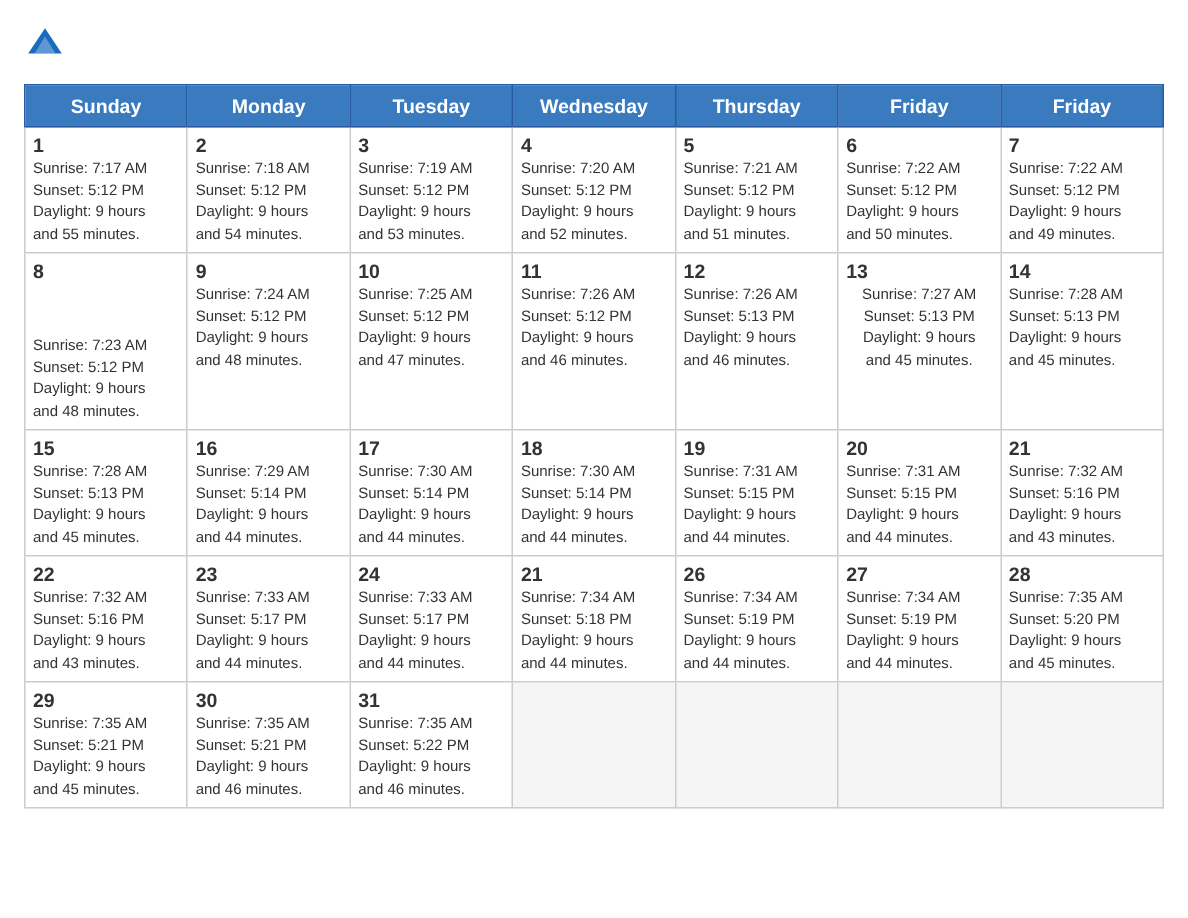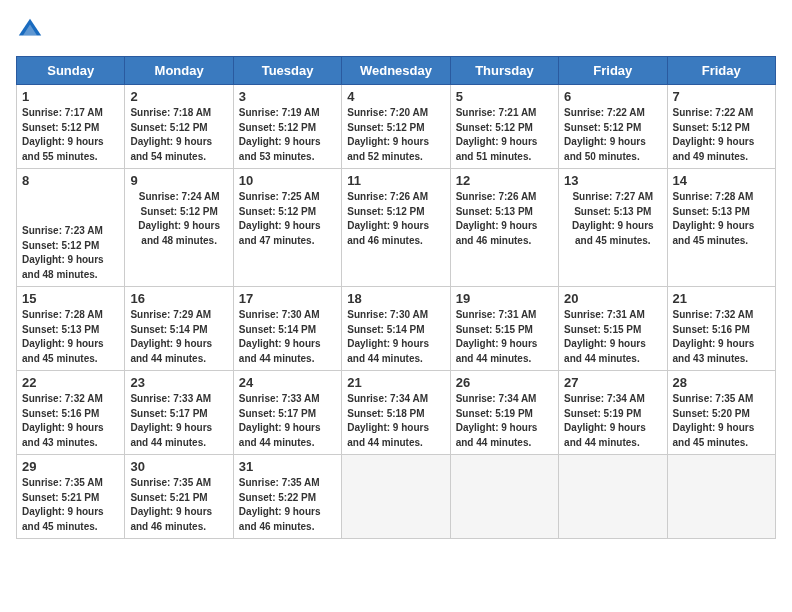--- a/index.html
+++ b/index.html
@@ -73,21 +73,20 @@
     .day-num {
       font-size: 13px;
       font-weight: bold;
       display: block;
       margin-bottom: 2px;
     }
     .day-info {
       font-size: 10px;
       line-height: 1.45;
       color: #333;
-      font-weight: bold;
     }
   </style>
 </head>
 <body>
 
 <div class="header">
   <div class="logo">
     <svg class="logo-icon" viewBox="0 0 40 40">
       <polygon points="20,4 36,28 4,28" fill="#1a6bbf"></polygon>
       <polygon points="20,12 30,28 10,28" fill="#fff" opacity="0.3"></polygon>
@@ -170,21 +169,21 @@
       <tr>
         <td>
           <span class="day-num">8</span>
           <div class="day-info" style="white-space: pre-line; margin-top: 36px;">Sunrise: 7:23 AM
 Sunset: 5:12 PM
 Daylight: 9 hours
 and 48 minutes.</div>
         </td>
         <td>
           <span class="day-num">9</span>
-          <div class="day-info" style="white-space: pre-line; text-align: center;">Sunrise: 7:24 AM
+          <div class="day-info" style="white-space: pre-line;">Sunrise: 7:24 AM
 Sunset: 5:12 PM
 Daylight: 9 hours
 and 48 minutes.</div>
         </td>
         <td>
           <span class="day-num">10</span>
           <div class="day-info" style="white-space: pre-line;">Sunrise: 7:25 AM
 Sunset: 5:12 PM
 Daylight: 9 hours
 and 47 minutes.</div>

